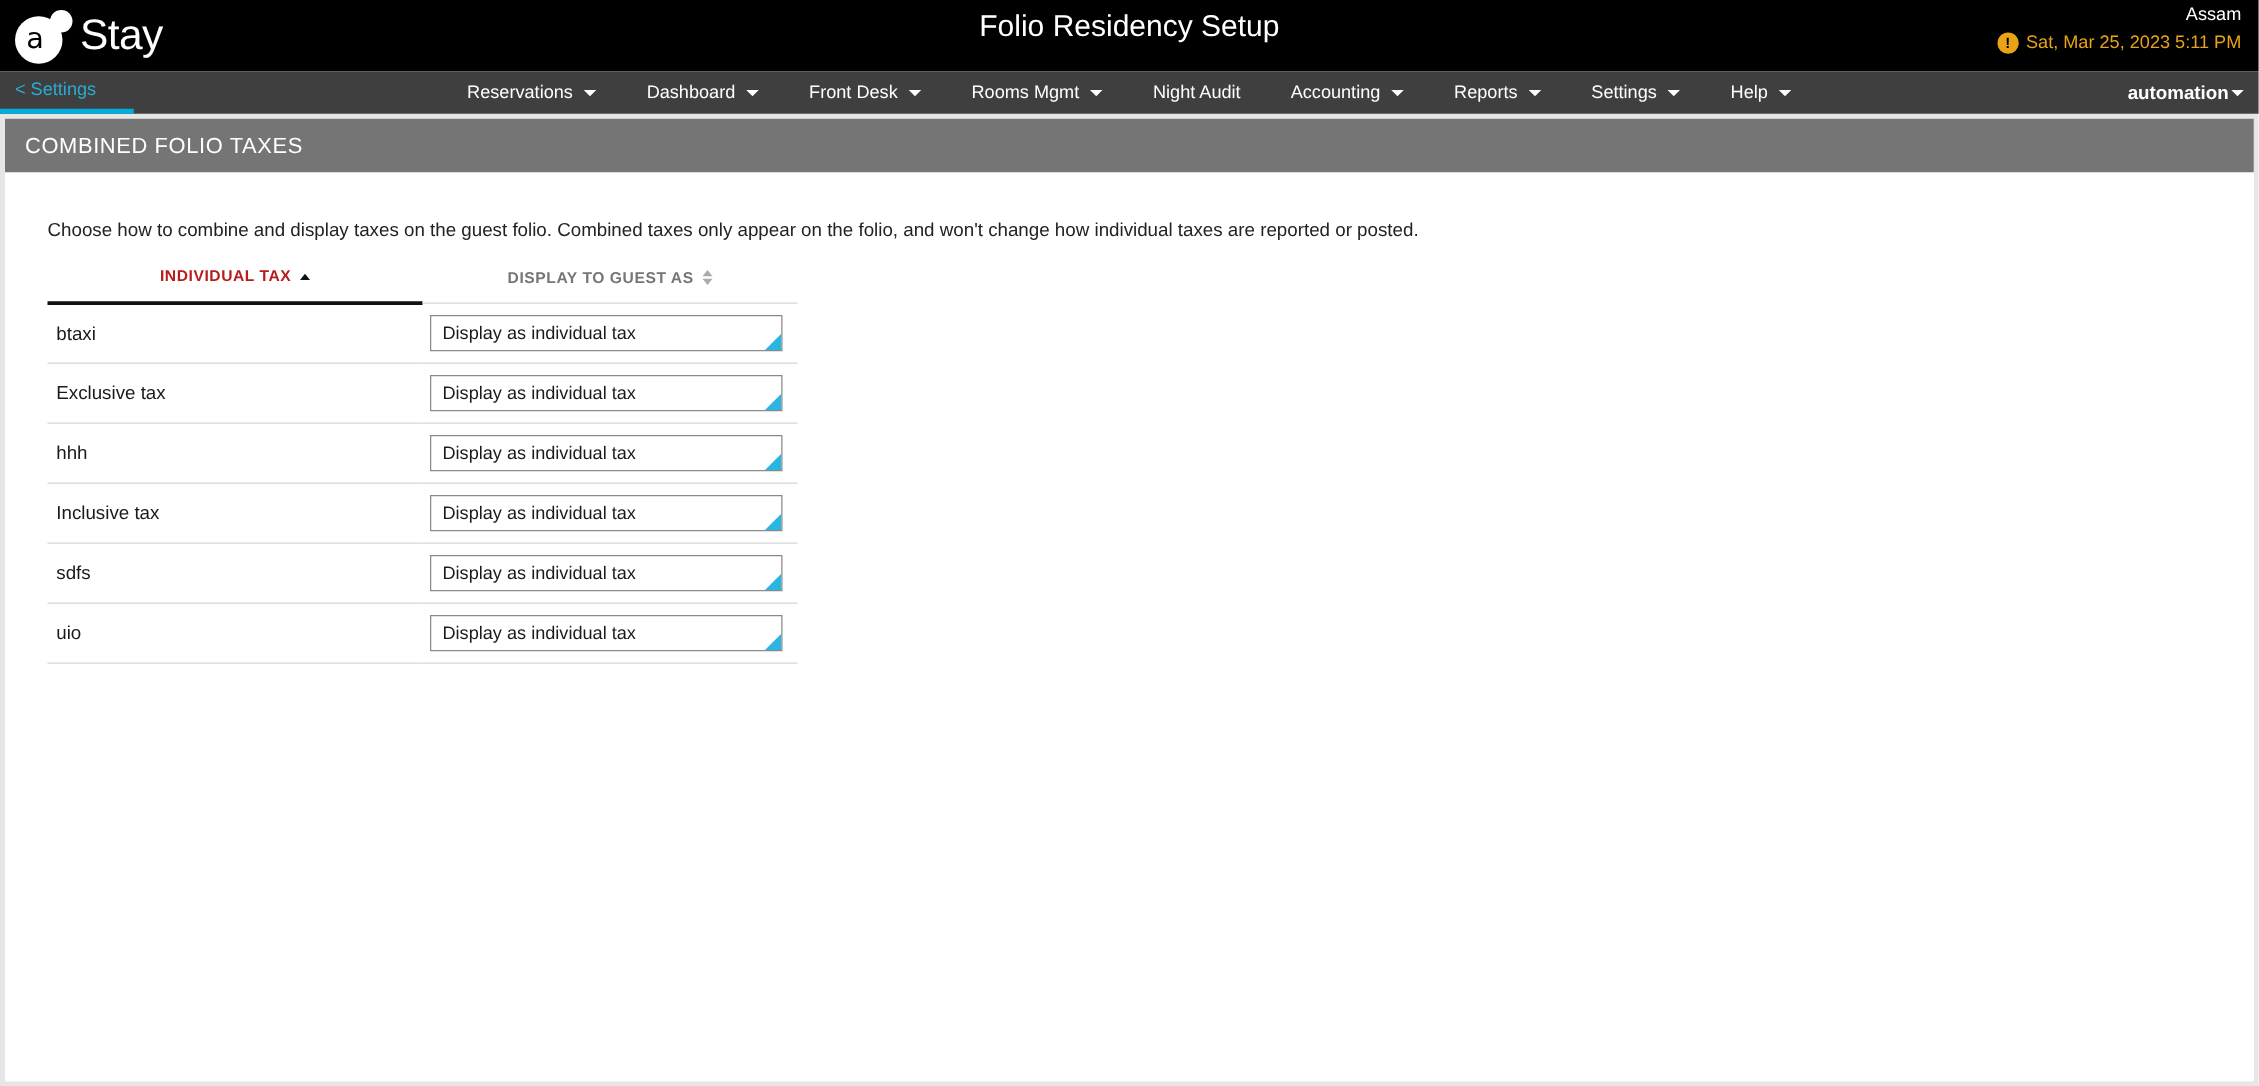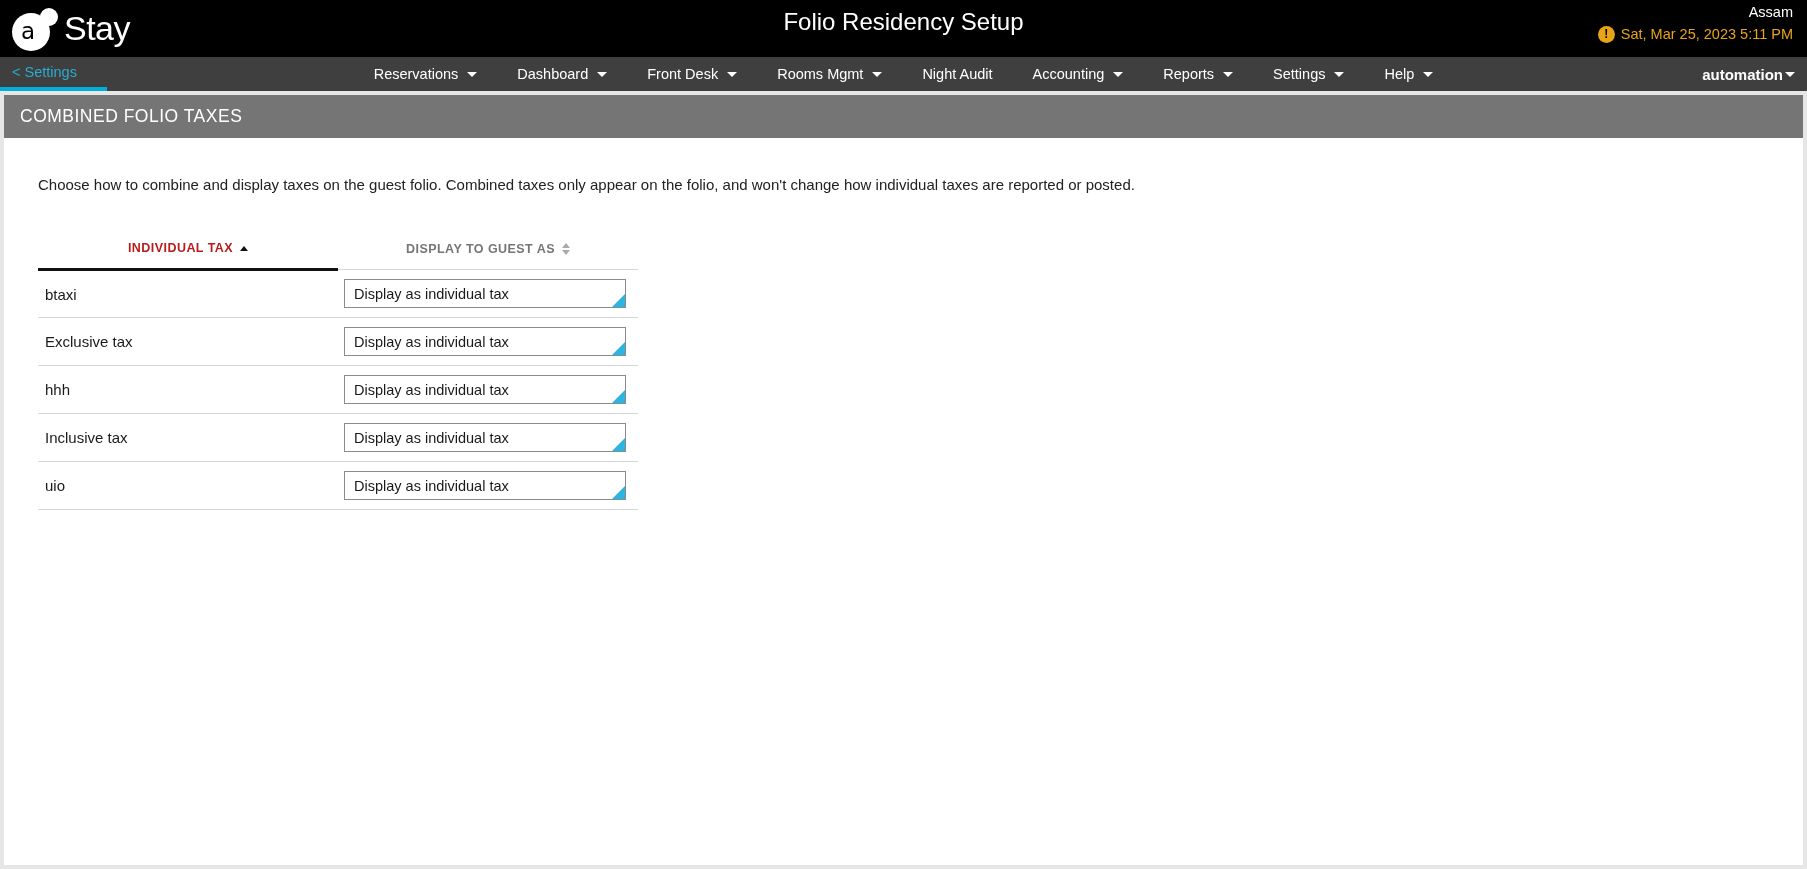--- a/index.html
+++ b/index.html
@@ -163,21 +163,21 @@
   }
 
   .content {
     flex: 1;
     padding: 38px 0 0 34px;
     background: #ffffff;
   }
   .desc {
     color: #222222;
     font-size: 15px;
-    margin-bottom: 48px;
+    margin-bottom: 21px;
   }
 
   
   .tax-table {
     width: 600px;
     border-collapse: collapse;
   }
   .tax-table th {
     font-size: 12.5px;
     font-weight: bold;
@@ -381,20 +381,29 @@
           <tr>
             <td class="name-cell">Inclusive tax</td>
             <td class="sel-cell">
               <div class="fauxselect">
                 <span>Display as individual tax</span>
                 <span class="corner-tri"></span>
               </div>
             </td>
           </tr>
           <tr>
+            <td class="name-cell">sdfs</td>
+            <td class="sel-cell">
+              <div class="fauxselect">
+                <span>Display as individual tax</span>
+                <span class="corner-tri"></span>
+              </div>
+            </td>
+          </tr>
+          <tr>
             <td class="name-cell">uio</td>
             <td class="sel-cell">
               <div class="fauxselect">
                 <span>Display as individual tax</span>
                 <span class="corner-tri"></span>
               </div>
             </td>
           </tr>
         </tbody>
       </table>

